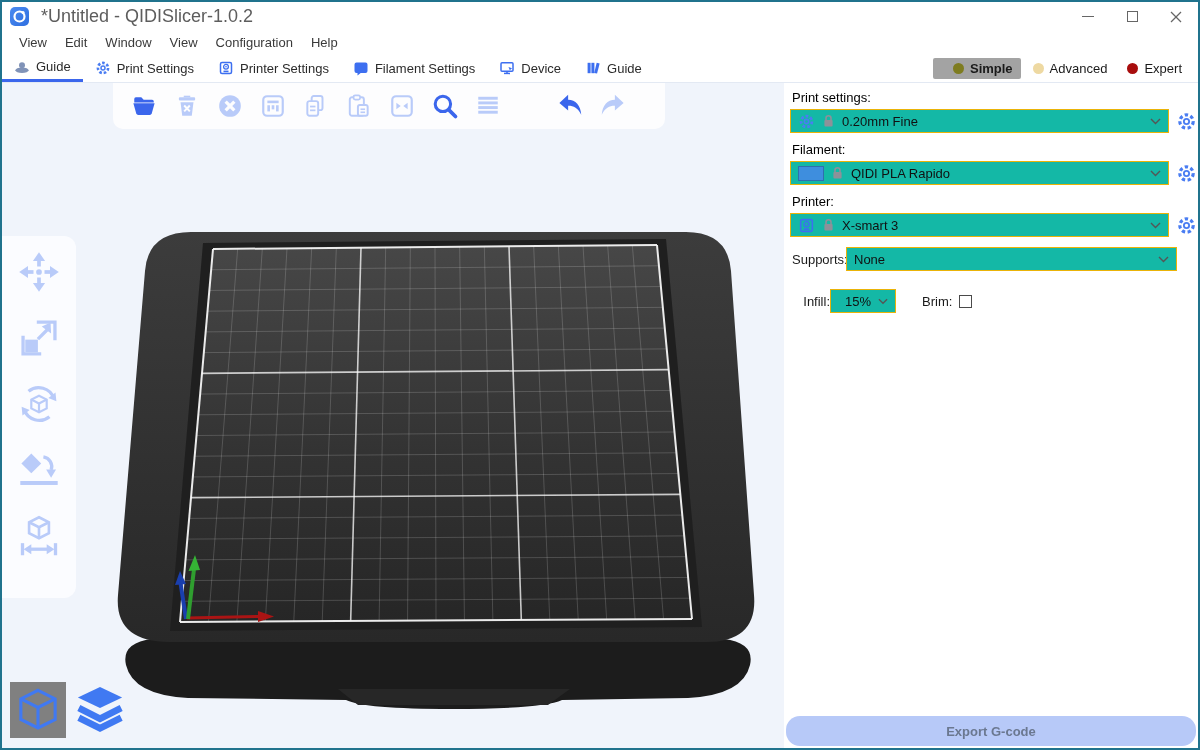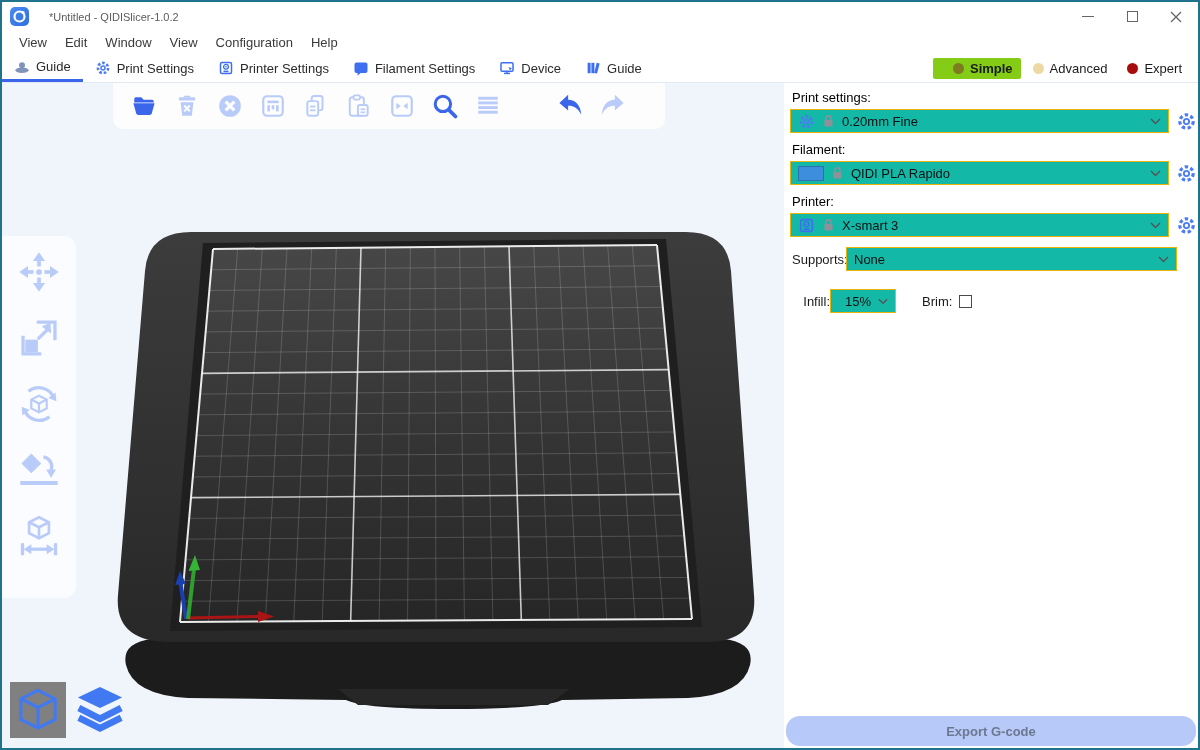--- a/index.html
+++ b/index.html
@@ -7,39 +7,39 @@
   body { font-family:"Liberation Sans", sans-serif; }
   #app { position:relative; width:1200px; height:750px; background:#ffffff;
          border:2px solid #20738d; overflow:hidden; font-size:13px; color:#1a1a1a; }
 
   
   .titlebar { position:absolute; top:0; left:0; right:0; height:29px; background:#fff;
               display:flex; align-items:center; padding-left:8px; }
   .appicon { width:19px; height:19px; border-radius:5px;
              background:linear-gradient(135deg,#4a8af0,#2f6fe0);
              display:flex; align-items:center; justify-content:center; }
-  .apptitle { margin-left:20px; color:#5d5d5d; font-size:11px; }
+  .apptitle { margin-left:12px; color:#5d5d5d; font-size:18px; }
   .wincontrols { margin-left:auto; display:flex; height:100%; }
   .winbtn { width:44px; height:100%; display:flex; align-items:center; justify-content:center; }
   .minglyph { width:12px; height:1px; background:#666; }
   .maxglyph { width:11px; height:11px; border:1px solid #666; }
 
   
   .menubar { position:absolute; top:29px; left:0; right:0; height:23px; background:#fff;
              display:flex; align-items:center; padding-left:8px; }
   .menuitem { padding:0 9px; color:#3a3a3a; cursor:default; }
 
   
   .tabbar { position:absolute; top:52px; left:0; right:0; height:29px; background:#fff;
             border-bottom:1px solid #e3e9f3; display:flex; align-items:stretch; }
   .tab { display:flex; align-items:center; gap:6px; padding:0 12px; color:#2b2b2b; }
   .tab.active { border-bottom:3px solid #3b66ec; }
   .modes { margin-left:auto; display:flex; align-items:center; gap:4px; padding-right:8px; }
   .mode { display:flex; align-items:center; gap:6px; padding:3px 8px; border-radius:2px; }
-  .mode.active { background:#84cc16; font-weight:bold;padding-left:20px; }
+  .mode.active { background:#a3a3a3; font-weight:bold;padding-left:20px; }
   .dot { width:11px; height:11px; border-radius:50%; }
   .dot-simple { background:#7e7c20; }
   .dot-advanced { background:#eed9a2; }
   .dot-expert { background:#a80d0d; }
 
   
   .main { position:absolute; top:81px; left:0; right:0; bottom:0; }
   .viewport { position:absolute; left:0; top:0; width:782px; height:665px;
               background:#f0f4fb; overflow:hidden; }
 

